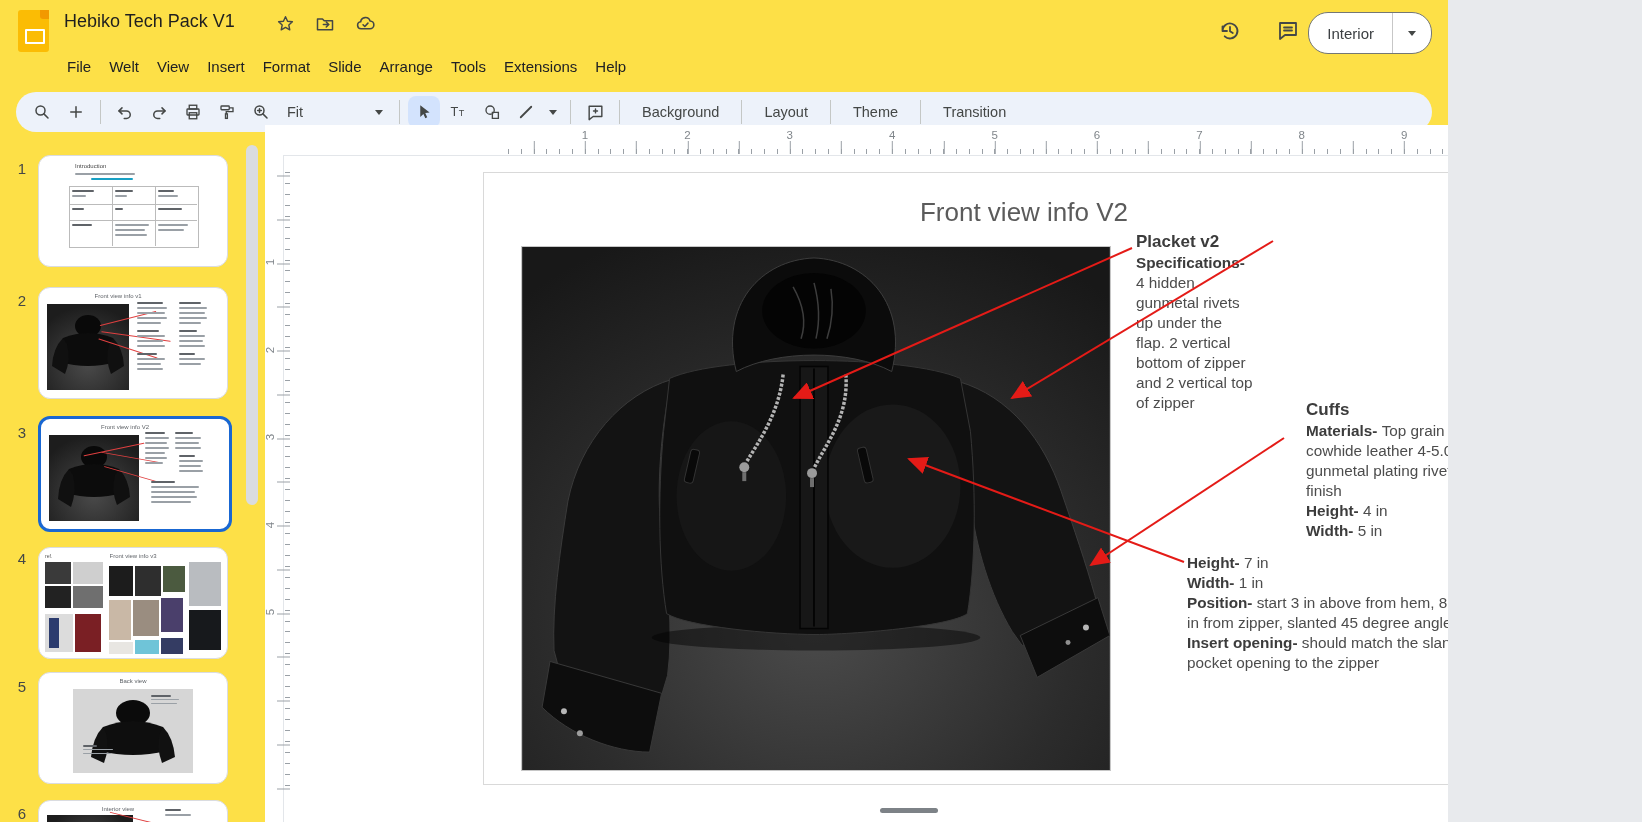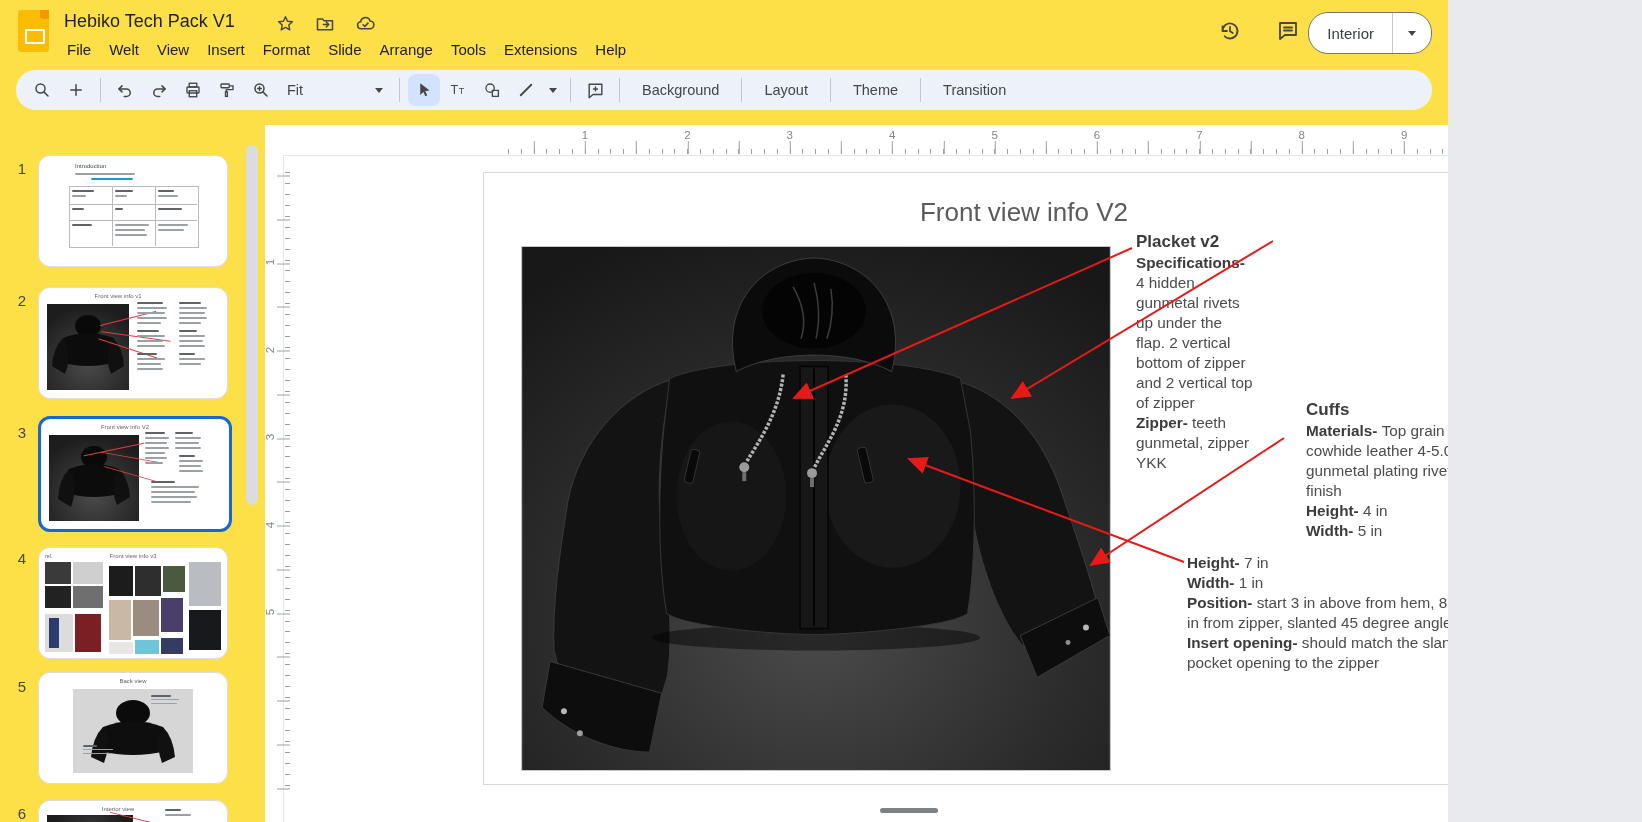--- a/index.html
+++ b/index.html
@@ -4,30 +4,30 @@
 <style>
   html,body{margin:0;padding:0;background:#e8eaed;}
   .app{position:relative;width:1448px;height:822px;background:#fde047;overflow:hidden;
        font-family:"Liberation Sans",sans-serif;color:#202124;}
   
   .logo{position:absolute;left:18px;top:10px;width:31px;height:42px;background:#fbbc04;border-radius:3px;}
   .logo .fold{position:absolute;right:0;top:0;width:9px;height:9px;background:#f29900;border-bottom-left-radius:3px;}
   .logo .page{position:absolute;left:7px;top:19px;width:16px;height:11px;border:2.5px solid #fff;border-radius:1px;}
   .doc-title{position:absolute;left:64px;top:11px;font-size:18px;color:#1f1f1f;}
   .title-icons{position:absolute;left:276px;top:13px;display:flex;gap:20px;align-items:center;color:#444746;}
-  .menubar{position:absolute;left:58px;top:38px;display:flex;}
+  .menubar{position:absolute;left:58px;top:55px;display:flex;}
   .menu-item{font-size:15px;color:#202124;padding:3px 9px;border-radius:6px;cursor:default;}
   .hdr-right{position:absolute;right:74px;top:18px;display:flex;gap:34px;align-items:center;color:#444746;}
   .cam-group{display:flex;align-items:center;gap:6px;}
   .pill{position:absolute;right:16px;top:12px;height:40px;display:flex;align-items:center;
         background:#fff;border:1px solid #747775;border-radius:20px;overflow:hidden;}
   .pill .lbl{padding:0 18px;font-size:15px;color:#3c4043;}
   .pill .dd{width:38px;align-self:stretch;display:flex;align-items:center;justify-content:center;border-left:1px solid #c7c7c7;}
   
-  .toolbar{position:absolute;left:16px;right:16px;top:70px;height:40px;background:#edf2fa;border-radius:20px;
+  .toolbar{position:absolute;left:16px;right:16px;top:92px;height:40px;background:#edf2fa;border-radius:20px;
            display:flex;align-items:center;padding:0 10px;gap:2px;}
   .tb{width:32px;height:32px;display:flex;align-items:center;justify-content:center;border-radius:8px;color:#444746;flex:0 0 auto;}
   .tb.sel{background:#d3e3fd;}
   .tb-sep{width:1px;height:24px;background:#c4c7c5;margin:0 6px;flex:0 0 auto;}
   .tb-zoom{display:flex;align-items:center;justify-content:space-between;width:96px;padding:0 8px;font-size:14.5px;color:#444746;}
   .tb-text{font-size:14.5px;color:#444746;padding:0 14px;height:32px;display:flex;align-items:center;border-radius:8px;flex:0 0 auto;}
   .caret{display:inline-block;width:0;height:0;border-left:4.5px solid transparent;border-right:4.5px solid transparent;border-top:5.5px solid #444746;}
   
   .strip-num{position:absolute;left:12px;width:20px;text-align:center;font-size:15px;color:#444746;}
   .thumb{position:absolute;left:38px;width:188px;height:110px;background:#fff;border:1.5px solid #dadce0;border-radius:12px;overflow:hidden;}
@@ -467,21 +467,20 @@
 
           <rect x="166" y="203" width="9" height="34" rx="3" transform="rotate(13 170 220)" fill="#090909" stroke="#333" stroke-width="1"></rect>
           <rect x="340" y="201" width="9" height="36" rx="3" transform="rotate(-13 344 219)" fill="#090909" stroke="#333" stroke-width="1"></rect>
         </svg>
       </div>
 
       <div class="ann ann-placket">
           <div class="ann-h">Placket v2</div>
           <div class="ann-p"><b>Specifications-</b></div>
           <div class="ann-p"><span>4 hidden gunmetal rivets up under the flap. 2 vertical bottom of zipper and 2 vertical top of zipper</span></div>
-          <div class="ann-p"><b>Zipper- </b><span>teeth gunmetal, zipper YKK</span></div>
         </div>
       <div class="ann ann-cuffs">
           <div class="ann-h">Cuffs</div>
           <div class="ann-p"><b>Materials- </b><span>Top grain cowhide leather 4-5.0 0z, gunmetal plating rivets,matt finish</span></div>
           <div class="ann-p"><b>Height- </b><span>4 in</span></div>
           <div class="ann-p"><b>Width- </b><span>5 in</span></div>
         </div>
       <div class="ann ann-welt">
           <div class="ann-p"><b>Height- </b><span>7 in</span></div>
           <div class="ann-p"><b>Width- </b><span>1 in</span></div>

